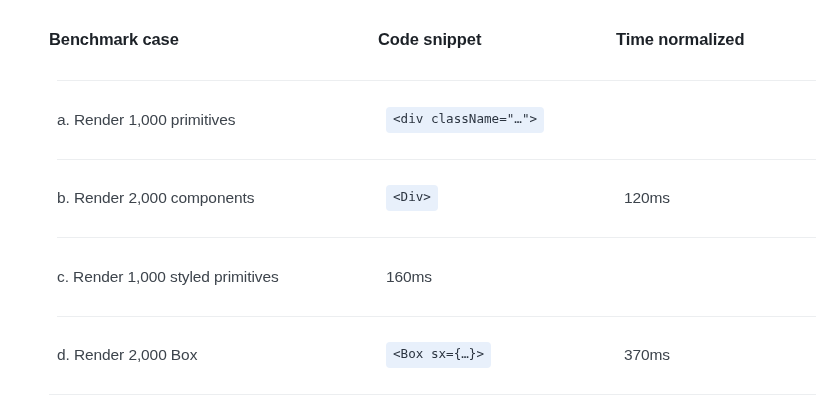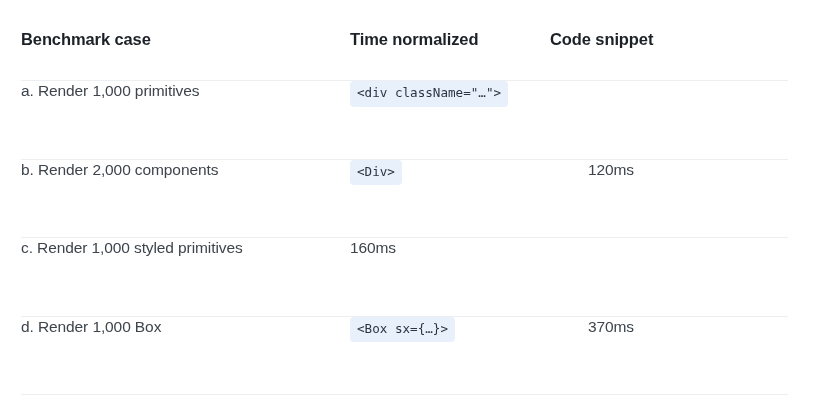--- a/index.html
+++ b/index.html
@@ -17,21 +17,21 @@
 
   .benchmark-table {
     position: relative;
     width: 836px;
     height: 412px;
     box-sizing: border-box;
   }
 
   .table-grid {
     position: absolute;
-    left: 21px;
+    left: 49px;
     top: 0;
     width: 767px;
   }
 
   
   .table-head {
     display: flex;
     align-items: center;
     height: 80px;
     box-sizing: border-box;
@@ -40,24 +40,25 @@
     font-size: 16.5px;
     font-weight: 700;
     color: #1c2127;
     letter-spacing: -0.1px;
     line-height: 1.2;
   }
 
   
   .table-row {
     display: flex;
-    align-items: flex-start;
+    align-items: center;
     height: 78.5px;
     box-sizing: border-box;
     border-top: 1px solid #eceef0;
+    margin-left: 8px;
   }
   .table-row:first-of-type {
     height: 82px;
   }
   .table-row .cell {
     font-size: 15.5px;
     font-weight: 400;
     color: #3d444c;
     letter-spacing: -0.1px;
     line-height: 1.3;
@@ -88,22 +89,22 @@
   }
 </style>
 </head>
 <body>
 
 <div class="benchmark-table">
   <div class="table-grid">
 
     <div class="table-head">
       <div class="cell col-case">Benchmark case</div>
+      <div class="cell col-snippet">Code snippet</div>
       <div class="cell col-time">Time normalized</div>
-      <div class="cell col-snippet">Code snippet</div>
     </div>
 
     <div class="table-row">
       <div class="cell col-case">a. Render 1,000 primitives</div>
       <div class="cell col-snippet">
         <span class="code-chip">&lt;div className="…"&gt;</span>
       </div>
     </div>
 
     <div class="table-row">
@@ -113,21 +114,21 @@
       </div>
       <div class="cell col-time">120ms</div>
     </div>
 
     <div class="table-row">
       <div class="cell col-case">c. Render 1,000 styled primitives</div>
       <div class="cell col-time">160ms</div>
     </div>
 
     <div class="table-row">
-      <div class="cell col-case">d. Render 1,000 Box</div>
+      <div class="cell col-case">d. Render 2,000 Box</div>
       <div class="cell col-snippet">
         <span class="code-chip">&lt;Box sx={…}&gt;</span>
       </div>
       <div class="cell col-time">370ms</div>
     </div>
 
     <div class="table-foot"></div>
 
   </div>
 </div>

